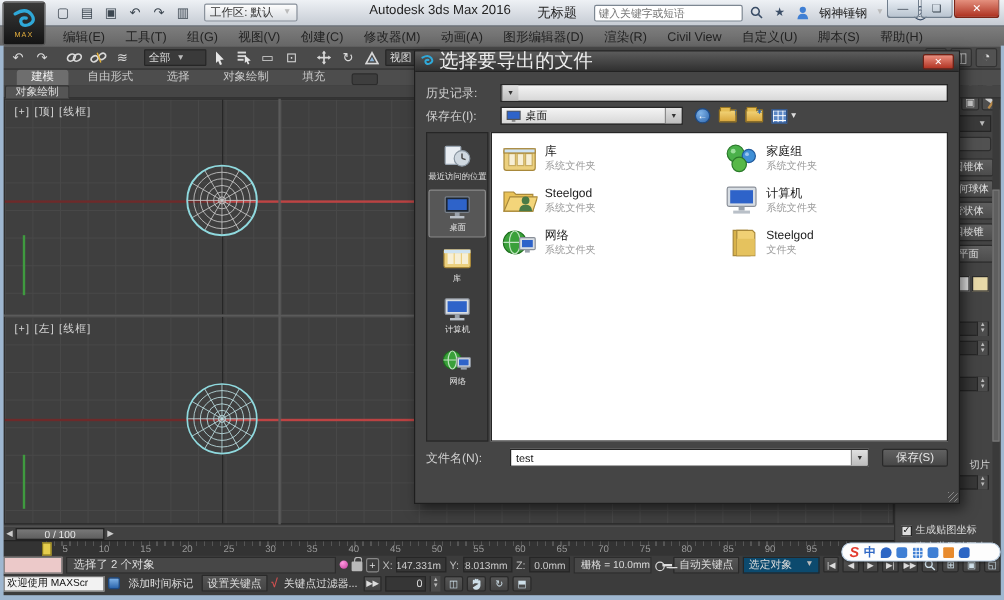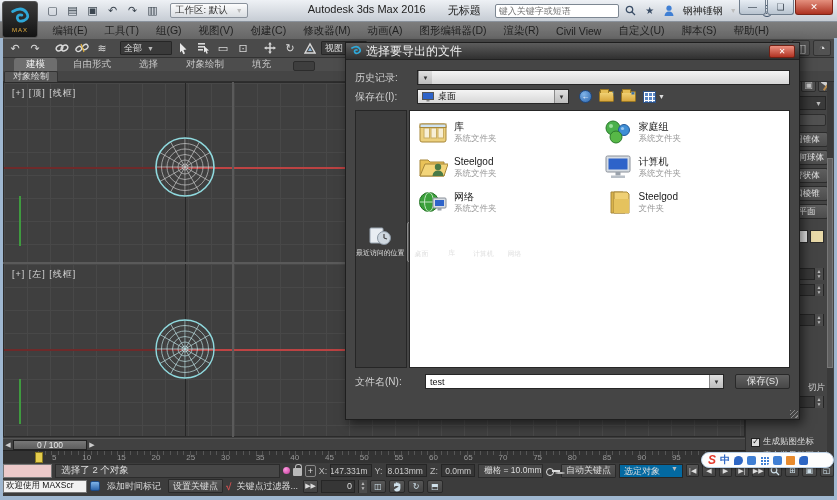--- a/index.html
+++ b/index.html
@@ -98,41 +98,41 @@
   .chk{width:9px;height:9px;background:#ddd;border:1px solid #222;color:#111;font-size:8px;line-height:8px;display:flex;align-items:center;justify-content:center}
   .chk.off{color:transparent}
   .cp-scroll{position:absolute;right:1px;top:0;width:6px;height:405px;background:#3a3a3a}
   .cp-thumb{position:absolute;right:0;top:100px;width:6px;height:210px;background:#5f5f5f;border:1px solid #777}
 
   
   .dialog{position:absolute;left:345px;top:42px;width:455px;height:378px;background:#454545;
     border:1px solid #1e1e1e;box-shadow:3px 4px 10px rgba(0,0,0,.55);z-index:40;display:flex;flex-direction:column}
   .dlg-title{height:17px;background:linear-gradient(#5c5c5c,#303030);display:flex;align-items:center;padding:0 4px;gap:4px;
     border-bottom:1px solid #222}
-  .dlg-title .txt{flex:1;font-size:12px;color:#eee}
+  .dlg-title .txt{flex:1;font-size:16px;color:#eee}
   .dlg-close{width:26px;height:13px;background:linear-gradient(#ec9080,#b13323);border:1px solid #6f2014;border-radius:2px;
     color:#fff;font-size:8px;display:flex;align-items:center;justify-content:center}
   .dlg-body{flex:1;padding:6px 9px 5px 9px;display:flex;flex-direction:column}
   .dlg-row{display:flex;align-items:center;margin-top:4px}
   .dlg-label{width:62px;font-size:10px;color:#cfcfcf;text-align:left;flex-shrink:0}
   .combo{display:flex;align-items:center;height:15px;background:linear-gradient(#f4f4f4,#d7d7d7);
     border:1px solid #262626;flex:1;overflow:hidden}
   .combo .cval{flex:1;font-size:9px;color:#111;padding:0 4px;white-space:nowrap;overflow:hidden;display:flex;align-items:center;gap:4px}
   .combo .cbtn{width:14px;height:100%;background:linear-gradient(#e0e0e0,#bdbdbd);border-left:1px solid #8a8a8a;
     display:flex;align-items:center;justify-content:center;font-size:6px;color:#333}
   .dlg-tools{display:flex;align-items:center;gap:7px;margin-left:10px}
   .backico{width:13px;height:13px;border-radius:50%;background:radial-gradient(circle at 35% 30%,#7fb3e8,#2d66ad);color:#fff;
     font-size:8px;display:flex;align-items:center;justify-content:center;border:1px solid #1d4a85}
   .folderico{position:relative;width:15px;height:11px;background:linear-gradient(#f3d57a,#d9a83f);border:1px solid #9a7722;border-radius:1px}
   .folderico::before{content:"";position:absolute;left:0;top:-3px;width:7px;height:3px;background:#e5bd55;border:1px solid #9a7722;border-bottom:none;border-radius:1px 1px 0 0}
   .folderico .ov{position:absolute;right:-2px;top:-3px;font-size:8px;font-weight:bold;color:#2d66ad}
   .viewico{width:13px;height:12px;background:#5b87c5;border:1px solid #2d5185;
     background-image:linear-gradient(#fff 1px,transparent 1px),linear-gradient(90deg,#fff 1px,transparent 1px);background-size:4px 4px}
   .dlg-main{display:flex;margin-top:6px;height:258px}
-  .dlg-side{width:52px;background:#3d3d3d;border:1px solid #262626;display:flex;align-items:center;
+  .dlg-side{width:52px;background:#3d3d3d;border:1px solid #262626;display:flex;flex-direction:column;align-items:center;
     padding-top:5px;gap:3px}
   .sideitem{width:48px;display:flex;flex-direction:column;align-items:center;padding:3px 0 2px 0;border:1px solid transparent}
   .sideitem.sel{background:#575757;border:1px solid #8a8a8a;border-radius:2px}
   .sideitem .slabel{font-size:7.5px;color:#e0e0e0;margin-top:2px;white-space:nowrap;transform:scale(.92)}
   .dlg-files{flex:1;background:#fff;border:1px solid #262626;margin-left:2px;
     display:grid;grid-template-columns:1fr 1fr;align-content:start;padding:8px 4px 0 8px;row-gap:9px;column-gap:2px}
   .fitem{display:flex;align-items:center;gap:6px}
   .fitem .fname{font-size:10px;color:#1a1a1a;line-height:12px}
   .fitem .ftype{font-size:8.5px;color:#9a9a9a;line-height:10px}
   .dlg-bottomrow{display:flex;align-items:center;margin-top:6px}
@@ -164,21 +164,21 @@
     display:flex;align-items:center;padding-left:2px;white-space:nowrap;overflow:hidden}
   .sunken{background:#474747;border:1px solid #2c2c2c;color:#ddd;font-size:9.5px;display:flex;align-items:center;
     padding:0 5px;height:14px;white-space:nowrap;overflow:hidden}
   .selbox{width:255px}
   .promptbox{width:398px;height:13px}
   .coordlab{font-size:9px;color:#bbb}
   .coordfld{background:#363636;border:1px solid #262626;color:#ccc;font-size:8.5px;height:13px;display:flex;align-items:center;
     justify-content:flex-end;padding:0 3px;overflow:hidden;white-space:nowrap}
   .stbtn{background:linear-gradient(#555,#454545);border:1px solid #2a2a2a;color:#ddd;font-size:9px;height:14px;
     display:flex;align-items:center;padding:0 4px;white-space:nowrap;border-radius:1px}
-  .stdrop{display:flex;gap:11px;background:#0369a1;border:1px solid #262626;height:14px;color:#ddd;
+  .stdrop{display:flex;align-items:center;gap:11px;background:#0c4a6e;border:1px solid #262626;height:14px;color:#ddd;
     font-size:9px;padding:0 4px;white-space:nowrap}
   .pbtn{width:15px;height:13px;background:linear-gradient(#555,#434343);border:1px solid #2a2a2a;color:#ddd;font-size:7px;
     display:flex;align-items:center;justify-content:center;border-radius:1px}
   .navbtn{width:16px;height:13px;background:linear-gradient(#565656,#444);border:1px solid #2a2a2a;color:#cfe0ea;font-size:8px;
     display:flex;align-items:center;justify-content:center;border-radius:2px}
   .ico-pin{width:8px;height:10px;display:flex;align-items:center;justify-content:center}
   .ico-pin::before{content:"";width:7px;height:7px;border-radius:50%;background:radial-gradient(circle at 35% 30%,#ff9ae0,#c23a9a)}
   .ico-lock{position:relative;width:10px;height:8px;background:#b9b9b9;border-radius:1px;margin-top:3px}
   .ico-lock::before{content:"";position:absolute;top:-4px;left:2px;width:5px;height:4px;border:1px solid #b9b9b9;border-bottom:none;border-radius:3px 3px 0 0}
   .ico-xyz{width:12px;height:12px;border:1px solid #888;color:#ddd;font-size:9px;display:flex;align-items:center;justify-content:center;border-radius:2px}

